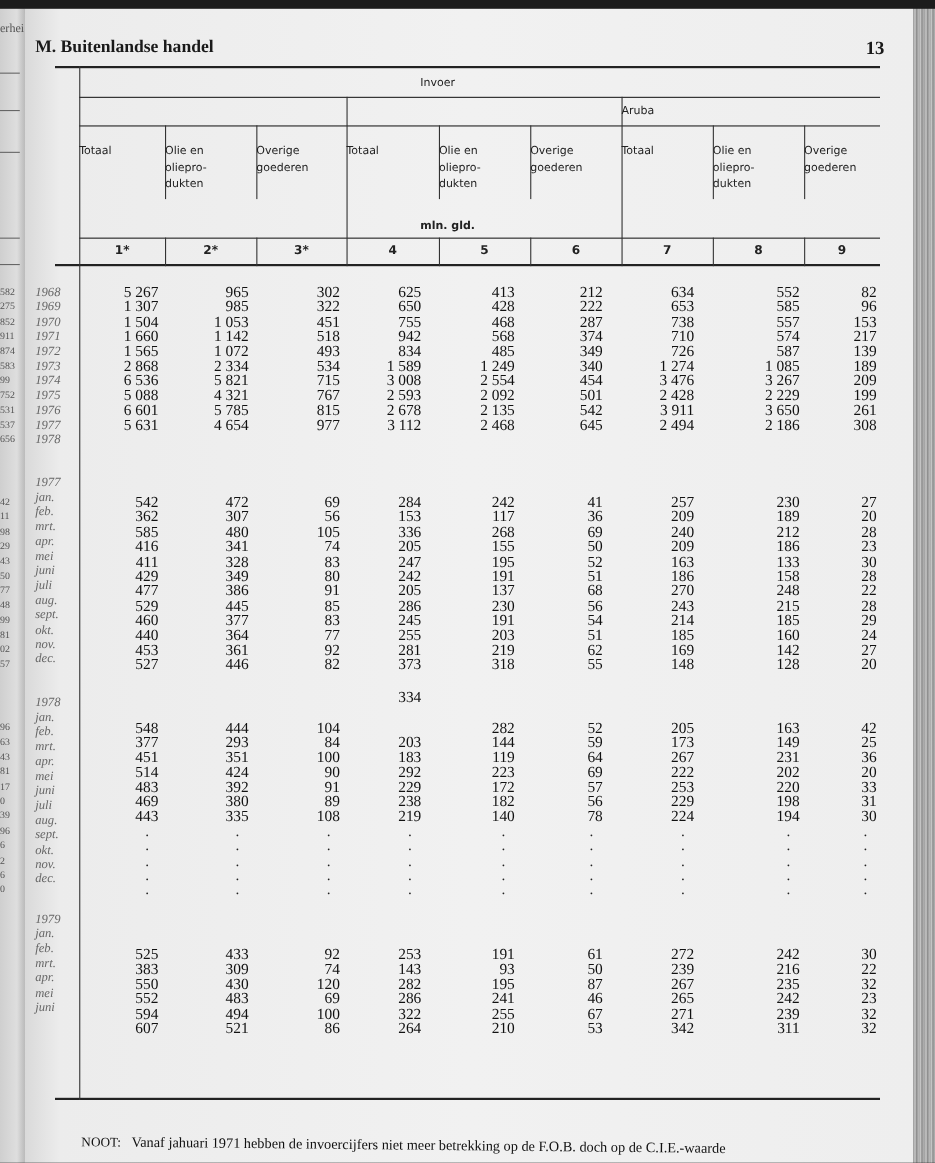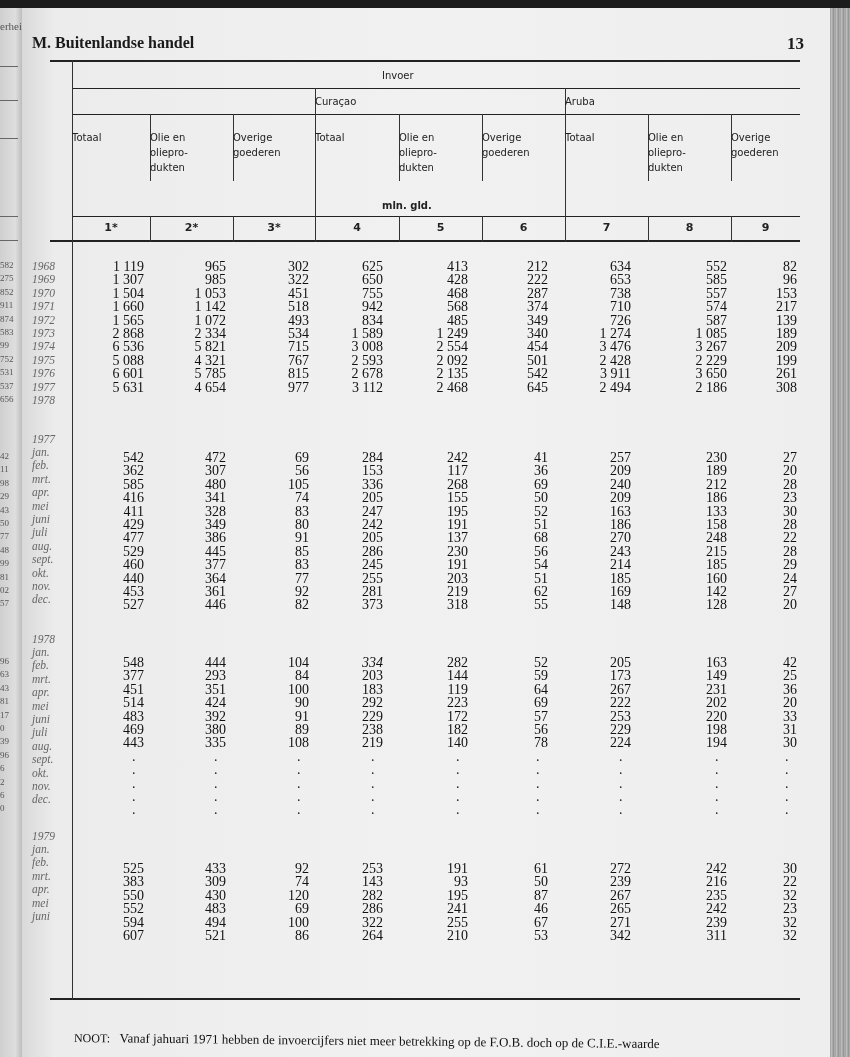--- a/index.html
+++ b/index.html
@@ -129,21 +129,20 @@
   <div class="vline" style="left:626px;top:106px;height:67px;"></div>
   <div class="vline" style="left:709px;top:106px;height:67px;"></div>
   <div class="vline" style="left:128px;top:208px;height:26px;"></div>
   <div class="vline" style="left:211px;top:208px;height:26px;"></div>
   <div class="vline" style="left:377px;top:208px;height:26px;"></div>
   <div class="vline" style="left:460px;top:208px;height:26px;"></div>
   <div class="vline" style="left:626px;top:208px;height:26px;"></div>
   <div class="vline" style="left:709px;top:208px;height:26px;"></div>
 
   <div class="hdr" style="left:360px;top:60px;width:100px;">Invoer</div>
-  <div class="hdr" style="left:293px;top:86px;width:250px;">Curaçao</div>
   <div class="hdr" style="left:543px;top:86px;width:235px;">Aruba</div>
 
   <div id="col-headers">
       <div class="hdr multi" style="left:50px;top:122px;width:78px;">Totaal</div>
       <div class="hdr multi" style="left:128px;top:122px;width:83px;">Olie en
 oliepro-
 dukten</div>
       <div class="hdr multi" style="left:211px;top:122px;width:82px;">Overige
 goederen</div>
       <div class="hdr multi" style="left:293px;top:122px;width:84px;">Totaal</div>
@@ -179,21 +178,21 @@
       <div class="year-lbl" style="left:10px;top:265.4px;">1969</div>
       <div class="year-lbl" style="left:10px;top:278.8px;">1970</div>
       <div class="year-lbl" style="left:10px;top:292.2px;">1971</div>
       <div class="year-lbl" style="left:10px;top:305.6px;">1972</div>
       <div class="year-lbl" style="left:10px;top:319px;">1973</div>
       <div class="year-lbl" style="left:10px;top:332.4px;">1974</div>
       <div class="year-lbl" style="left:10px;top:345.8px;">1975</div>
       <div class="year-lbl" style="left:10px;top:359.2px;text-align:right;">1976</div>
       <div class="year-lbl" style="left:10px;top:372.6px;">1977</div>
       <div class="year-lbl" style="left:10px;top:386px;">1978</div>
-      <div class="num" style="left:62px;width:60px;top:252px;">1 119</div>
+      <div class="num" style="left:62px;width:60px;top:252px;">5 267</div>
       <div class="num" style="left:144px;width:60px;top:252px;">965</div>
       <div class="num" style="left:227px;width:60px;top:252px;">302</div>
       <div class="num" style="left:301px;width:60px;top:252px;">625</div>
       <div class="num" style="left:386px;width:60px;top:252px;">413</div>
       <div class="num" style="left:466px;width:60px;top:252px;">212</div>
       <div class="num" style="left:549px;width:60px;top:252px;">634</div>
       <div class="num" style="left:645px;width:60px;top:252px;">552</div>
       <div class="num" style="left:715px;width:60px;top:252px;">82</div>
       <div class="num" style="left:62px;width:60px;top:265.4px;">1 307</div>
       <div class="num" style="left:144px;width:60px;top:265.4px;">985</div>
@@ -406,21 +405,21 @@
       <div class="month-lbl" style="left:10px;top:705px;">juni</div>
       <div class="month-lbl" style="left:10px;top:718.4px;">juli</div>
       <div class="month-lbl" style="left:10px;top:731.8px;">aug.</div>
       <div class="month-lbl" style="left:10px;top:745.2px;">sept.</div>
       <div class="month-lbl" style="left:10px;top:758.6px;">okt.</div>
       <div class="month-lbl" style="left:10px;top:772px;">nov.</div>
       <div class="month-lbl" style="left:10px;top:785.4px;">dec.</div>
       <div class="num" style="left:62px;width:60px;top:648px;">548</div>
       <div class="num" style="left:144px;width:60px;top:648px;">444</div>
       <div class="num" style="left:227px;width:60px;top:648px;">104</div>
-      <div class="num" style="left:301px;width:60px;top:648px;font-style:italic;">334</div>
+      <div class="num" style="left:301px;width:60px;top:620px;">334</div>
       <div class="num" style="left:386px;width:60px;top:648px;">282</div>
       <div class="num" style="left:466px;width:60px;top:648px;">52</div>
       <div class="num" style="left:549px;width:60px;top:648px;">205</div>
       <div class="num" style="left:645px;width:60px;top:648px;">163</div>
       <div class="num" style="left:715px;width:60px;top:648px;">42</div>
       <div class="num" style="left:62px;width:60px;top:661.4px;">377</div>
       <div class="num" style="left:144px;width:60px;top:661.4px;">293</div>
       <div class="num" style="left:227px;width:60px;top:661.4px;">84</div>
       <div class="num" style="left:301px;width:60px;top:661.4px;">203</div>
       <div class="num" style="left:386px;width:60px;top:661.4px;">144</div>

